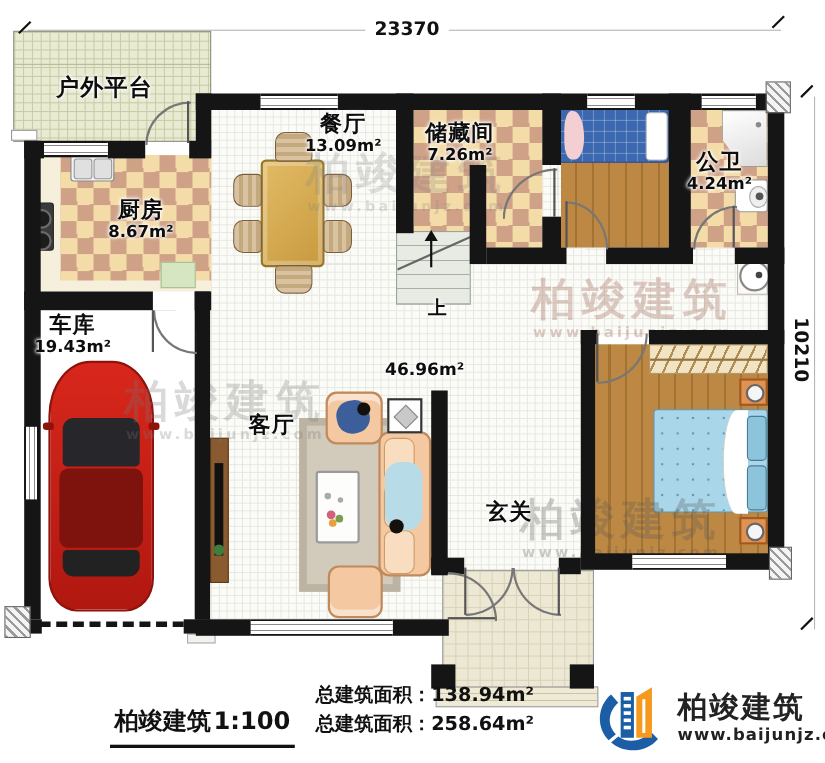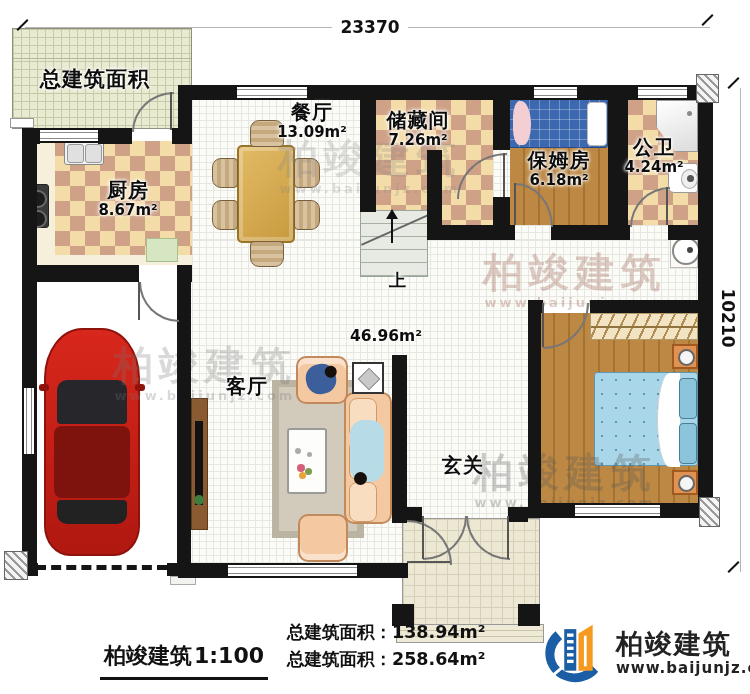--- a/index.html
+++ b/index.html
@@ -292,41 +292,41 @@
   <div class="wm" style="left:430px;top:252px;width:290px;color:rgba(150,90,70,.30);">
     <span class="wm-n">柏竣建筑</span>
     <span class="wm-w">www.baijunjz.com</span>
   </div>
   <div class="wm" style="left:420px;top:452px;width:290px;color:rgba(90,90,90,.30);">
     <span class="wm-n">柏竣建筑</span>
     <span class="wm-w">www.baijunjz.com</span>
   </div>
 
   <div class="room-label" style="left:30px;top:68px;width:130px;">
-    <span class="nm" style="font-size:21px;">总建筑面积</span>
+    <span class="nm" style="font-size:21px;">户外平台</span>
   </div>
   <div class="room-label" style="left:78px;top:180px;width:100px;">
     <span class="nm">厨房</span>
     <span class="ar">8.67m²</span>
   </div>
   <div class="room-label" style="left:262px;top:102px;width:100px;">
     <span class="nm">餐厅</span>
     <span class="ar">13.09m²</span>
   </div>
   <div class="room-label" style="left:368px;top:110px;width:100px;">
     <span class="nm">储藏间</span>
     <span class="ar">7.26m²</span>
   </div>
-  <div class="room-label" style="left:507px;top:150px;width:104px;">
-    <span class="nm">保姆房</span>
-    <span class="ar">6.18m²</span>
-  </div>
   <div class="room-label" style="left:606px;top:137px;width:96px;">
     <span class="nm">公卫</span>
     <span class="ar">4.24m²</span>
+  </div>
+  <div class="room-label" style="left:18px;top:285px;width:96px;">
+    <span class="nm">车库</span>
+    <span class="ar">19.43m²</span>
   </div>
   <div class="room-label" style="left:218px;top:376px;width:58px;">
     <span class="nm">客厅</span>
   </div>
   <div class="room-label" style="left:348px;top:328px;width:76px;">
     <span class="ar" style="font-size:15.5px;">46.96m²</span>
   </div>
   <div class="room-label" style="left:434px;top:455px;width:58px;">
     <span class="nm">玄关</span>
   </div>

